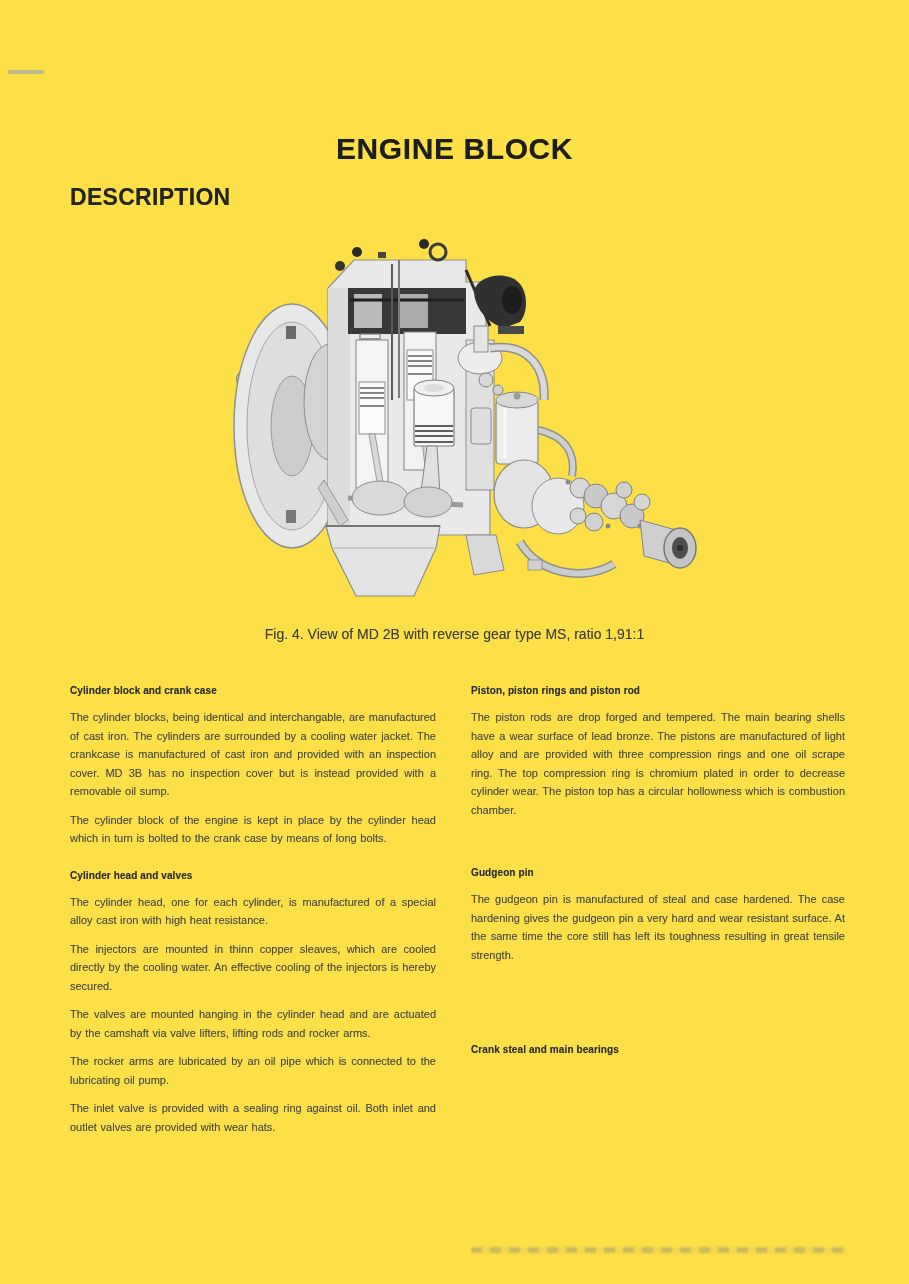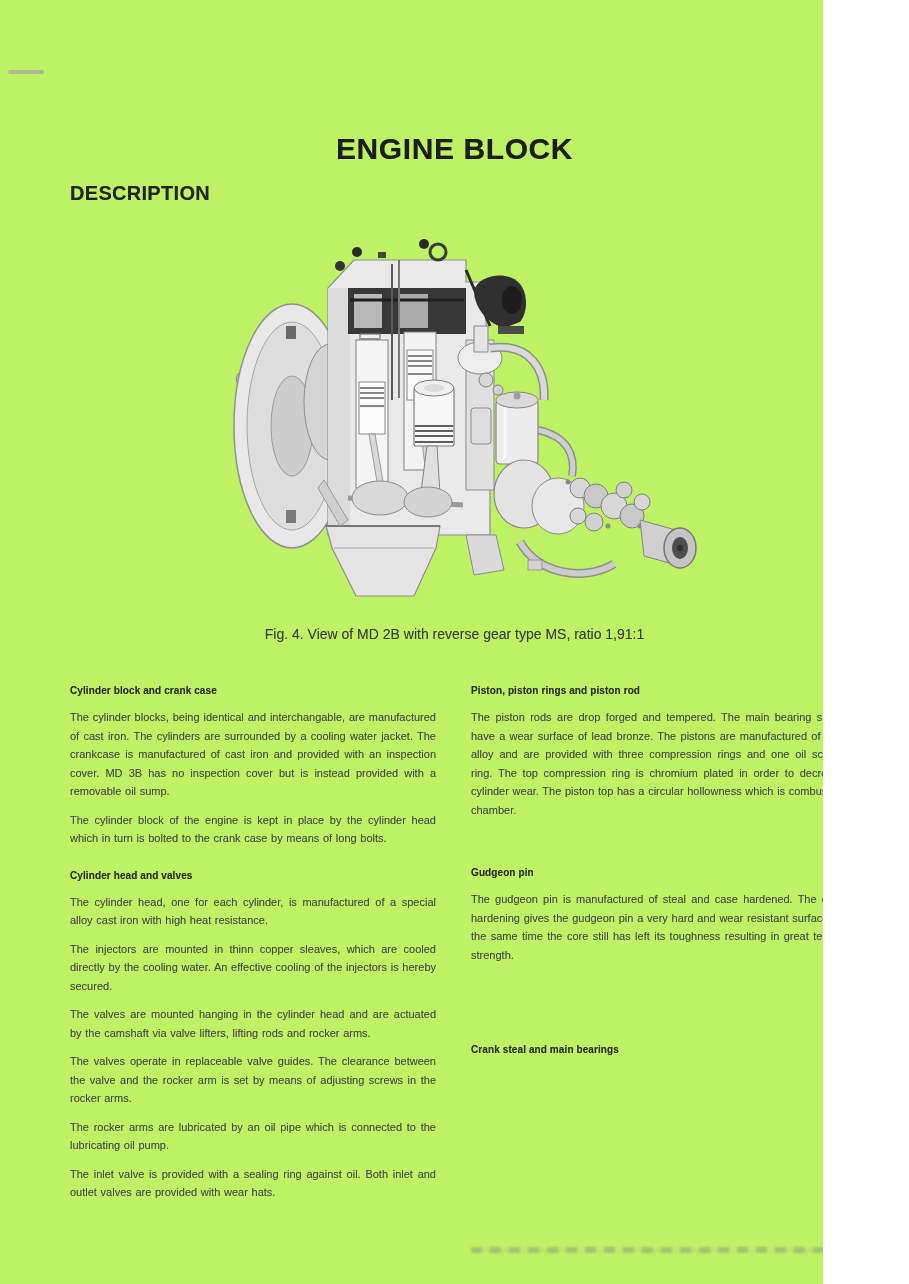--- a/index.html
+++ b/index.html
@@ -1,33 +1,33 @@
 <!DOCTYPE html>
 <html><head>
 <meta charset="utf-8">
 <style>
   html,body{margin:0;padding:0;background:#ffffff;}
   .page{
     position:relative;
-    width:823px;height:1284px;
-    background:#bef264;
+    width:909px;height:1284px;
+    background:#fde047;
     font-family:"Liberation Sans", sans-serif;
     color:#454545;
     overflow:hidden;
   }
   .page-title{
     position:absolute;left:0;top:112px;width:909px;
     text-align:center;
     font-size:30px;font-weight:bold;letter-spacing:.6px;
     color:#1d1d1d;
     text-shadow:0 0 .5px rgba(30,30,30,.5);
   }
   .section-heading{
     position:absolute;left:70px;top:165px;
-    font-size:20px;font-weight:bold;letter-spacing:.3px;
+    font-size:23px;font-weight:bold;letter-spacing:.3px;
     color:#242424;
     text-shadow:0 0 .5px rgba(30,30,30,.45);
   }
   .figure{
     position:absolute;left:228px;top:230px;width:482px;height:390px;
   }
   .figure svg{display:block;width:100%;height:100%;}
   .figure-caption{
     position:absolute;left:0;top:626px;width:909px;
     text-align:center;
@@ -249,21 +249,20 @@
     <div class="sec">
       <h3>Cylinder block and crank case</h3>
       <p>The cylinder blocks, being identical and interchangable, are manufactured of cast iron. The cylinders are surrounded by a cooling water jacket. The crankcase is manufactured of cast iron and provided with an inspection cover. MD 3B has no inspection cover but is instead provided with a removable oil sump.</p>
       <p>The cylinder block of the engine is kept in place by the cylinder head which in turn is bolted to the crank case by means of long bolts.</p>
     </div>
     <div class="sec">
       <h3>Cylinder head and valves</h3>
       <p>The cylinder head, one for each cylinder, is manufactured of a special alloy cast iron with high heat resistance.</p>
       <p>The injectors are mounted in thinn copper sleaves, which are cooled directly by the cooling water. An effective cooling of the injectors is hereby secured.</p>
       <p>The valves are mounted hanging in the cylinder head and are actuated by the camshaft via valve lifters, lifting rods and rocker arms.</p>
-      <p>The valves operate in replaceable valve guides. The clearance between the valve and the rocker arm is set by means of adjusting screws in the rocker arms.</p>
       <p>The rocker arms are lubricated by an oil pipe which is connected to the lubricating oil pump.</p>
       <p>The inlet valve is provided with a sealing ring against oil. Both inlet and outlet valves are provided with wear hats.</p>
     </div>
   </div>
 
   <div class="col col-right">
     <div class="sec">
       <h3>Piston, piston rings and piston rod</h3>
       <p>The piston rods are drop forged and tempered. The main bearing shells have a wear surface of lead bronze. The pistons are manufactured of light alloy and are provided with three compression rings and one oil scrape ring. The top compression ring is chromium plated in order to decrease cylinder wear. The piston top has a circular hollowness which is combustion chamber.</p>
     </div>

